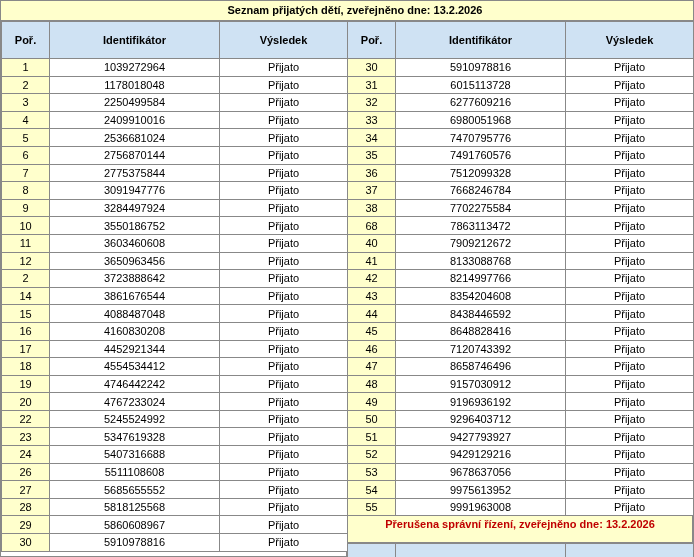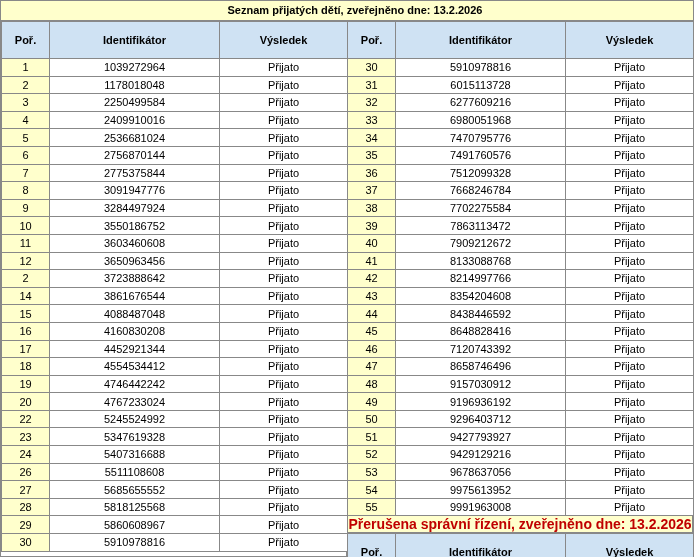--- a/index.html
+++ b/index.html
@@ -75,22 +75,22 @@
   col.c-ident { width: 170px; }
   col.c-vysl { width: 128px; }
 
   .sub-title {
     background: #ffffcc;
     border: 1px solid #888888;
     border-top: none;
     text-align: center;
     font-weight: bold;
     color: #c00000;
-    font-size: 14px;
-    height: 17px;
+    font-size: 11px;
+    height: 27px;
     line-height: 17px;
     box-sizing: border-box;
   }
   .spacer {
     flex: 1 1 auto;
     background: #ffffff;
   }
   .tbl-wrap { width: 100%; }
 </style>
 </head>
@@ -319,21 +319,21 @@
                 <td class="por">37</td>
                 <td>7668246784</td>
                 <td>Přijato</td>
               </tr>
             <tr>
                 <td class="por">38</td>
                 <td>7702275584</td>
                 <td>Přijato</td>
               </tr>
             <tr>
-                <td class="por">39</td>
+                <td class="por">68</td>
                 <td>7863113472</td>
                 <td>Přijato</td>
               </tr>
             <tr>
                 <td class="por">40</td>
                 <td>7909212672</td>
                 <td>Přijato</td>
               </tr>
             <tr>
                 <td class="por">41</td>

